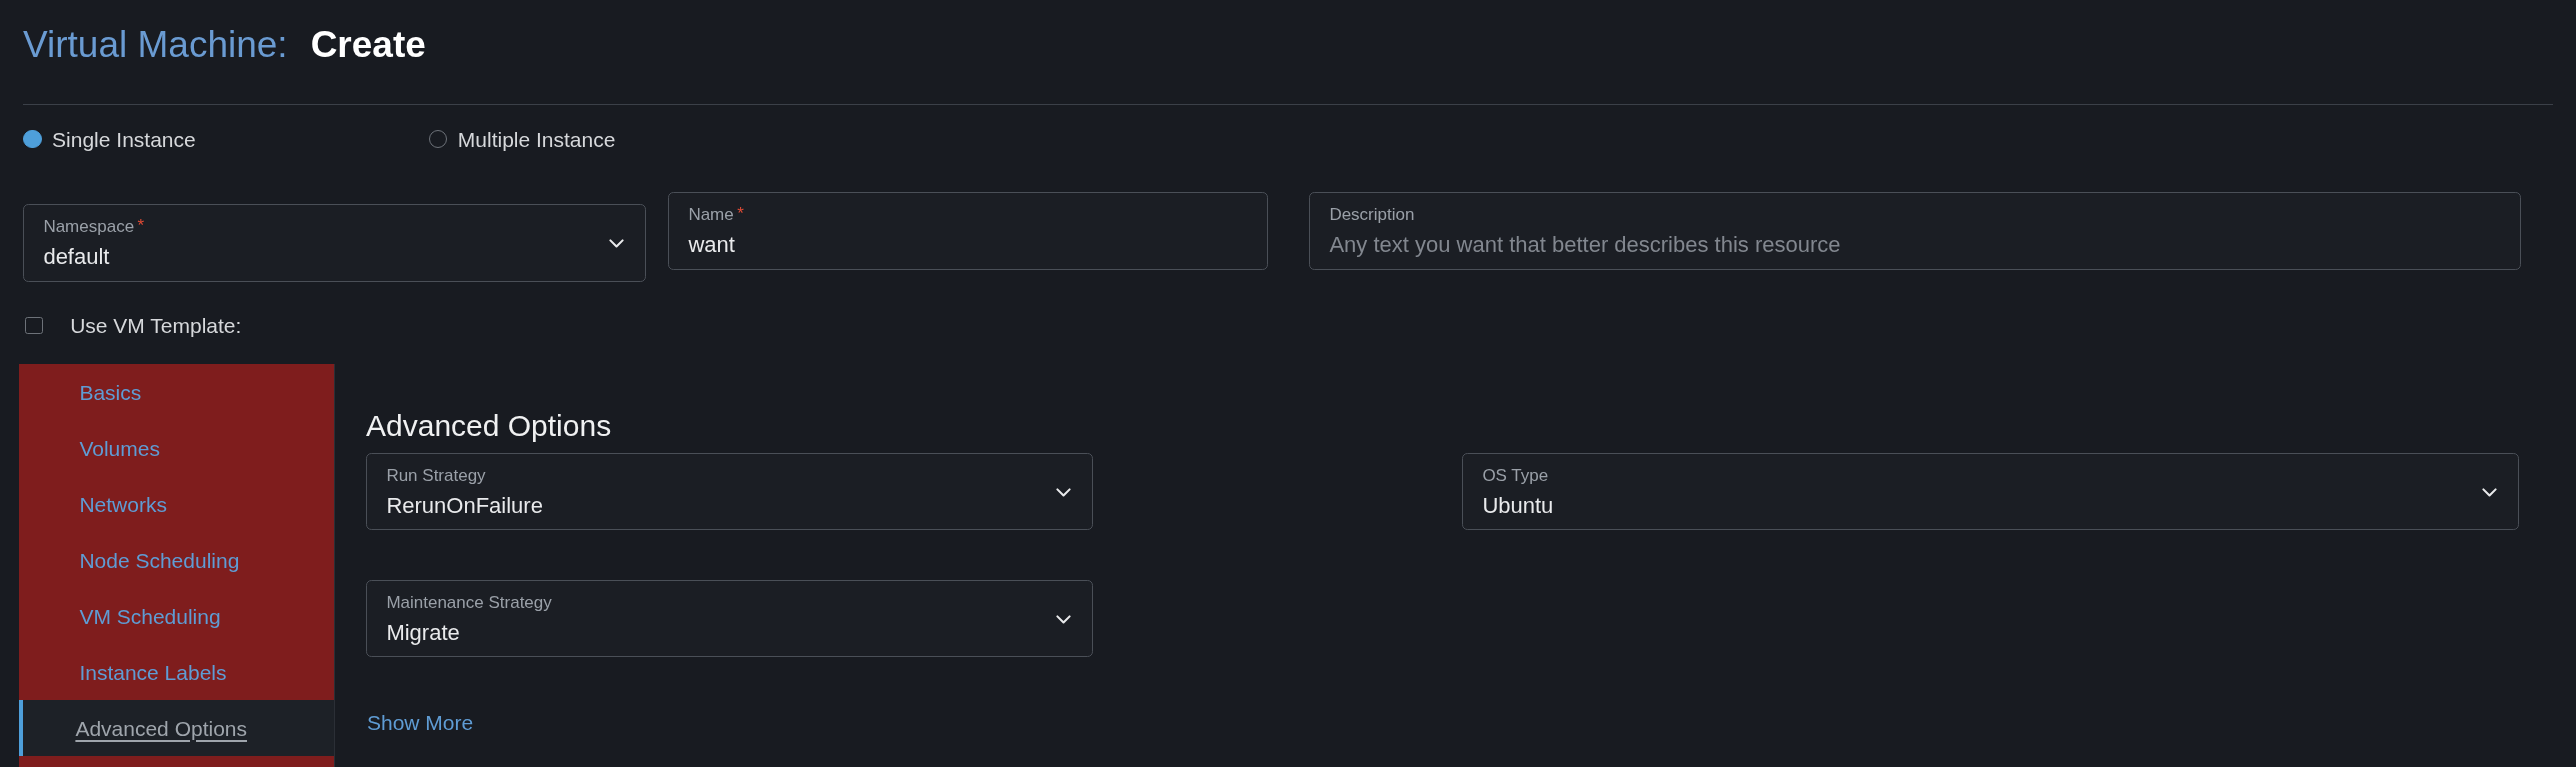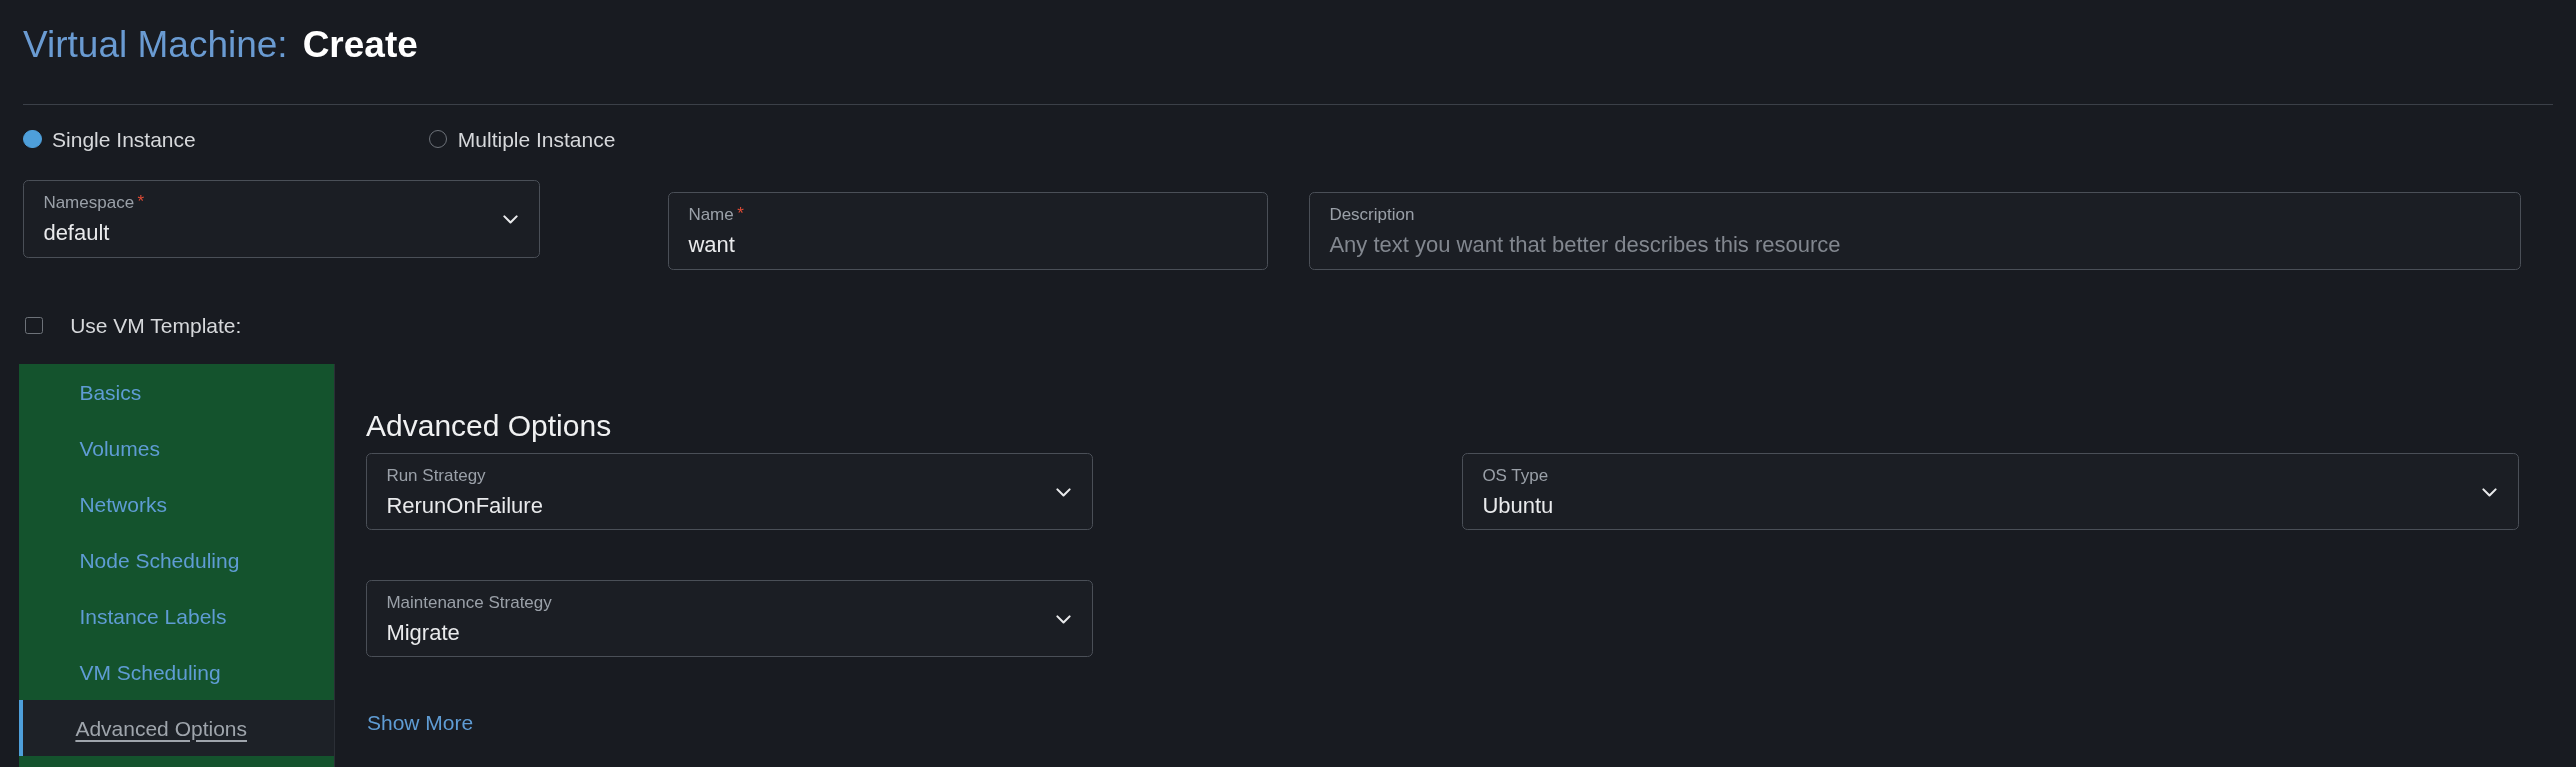--- a/index.html
+++ b/index.html
@@ -27,21 +27,21 @@
   .page-title {
     position: absolute;
     left: 23px;
     top: 23px;
     font-size: 37px;
     line-height: 44px;
     font-weight: 400;
     white-space: nowrap;
   }
   .page-title .vm-prefix { color: #6a9bd2; }
-  .page-title .vm-action { color: #ffffff; font-weight: 700; margin-left: 15px; }
+  .page-title .vm-action { color: #ffffff; font-weight: 700; margin-left: 23px; }
 
   .header-divider {
     position: absolute;
     left: 23px;
     top: 104px;
     width: 2530px;
     height: 0.9px;
     background: #3b4048;
   }
 
@@ -124,21 +124,21 @@
     position: absolute;
     right: 17.6px;
     top: 50%;
     transform: translateY(-50%);
     width: 21px;
     height: 21px;
     display: block;
   }
   .chevron svg { display: block; width: 21px; height: 21px; }
 
-  #field-namespace { left: 23px;   top: 180px;  width: 517px;  height: 78px; }
+  #field-namespace { left: 23px;   top: 204px;  width: 623px;  height: 78px; }
   #field-name      { left: 668px;  top: 192px;  width: 600px;  height: 78px; }
   #field-description { left: 1309px; top: 192px; width: 1212px; height: 78px; }
 
   
   .checkbox-row {
     position: absolute;
     left: 25px;
     top: 313px;
     display: flex;
     align-items: center;
@@ -163,21 +163,21 @@
     white-space: nowrap;
   }
 
   
   .side-nav {
     position: absolute;
     left: 19.4px;
     top: 364px;
     width: 316px;
     height: 403px;
-    background: #14532d;
+    background: #7f1d1d;
     border-right: 0.9px solid #2b2f36;
     box-sizing: border-box;
   }
   .side-item {
     position: relative;
     box-sizing: border-box;
     height: 56px;
     display: flex;
     align-items: center;
     padding-left: 56px;
@@ -293,24 +293,24 @@
     <div class="side-item">
       <span class="side-label">Volumes</span>
     </div>
     <div class="side-item">
       <span class="side-label">Networks</span>
     </div>
     <div class="side-item">
       <span class="side-label">Node Scheduling</span>
     </div>
     <div class="side-item">
+      <span class="side-label">VM Scheduling</span>
+    </div>
+    <div class="side-item">
       <span class="side-label">Instance Labels</span>
-    </div>
-    <div class="side-item">
-      <span class="side-label">VM Scheduling</span>
     </div>
     <div class="side-item active">
       <span class="side-label">Advanced Options</span>
     </div>
   </div>
 
   <div class="main-panel">
     <div class="section-title">Advanced Options</div>
   </div>
 

